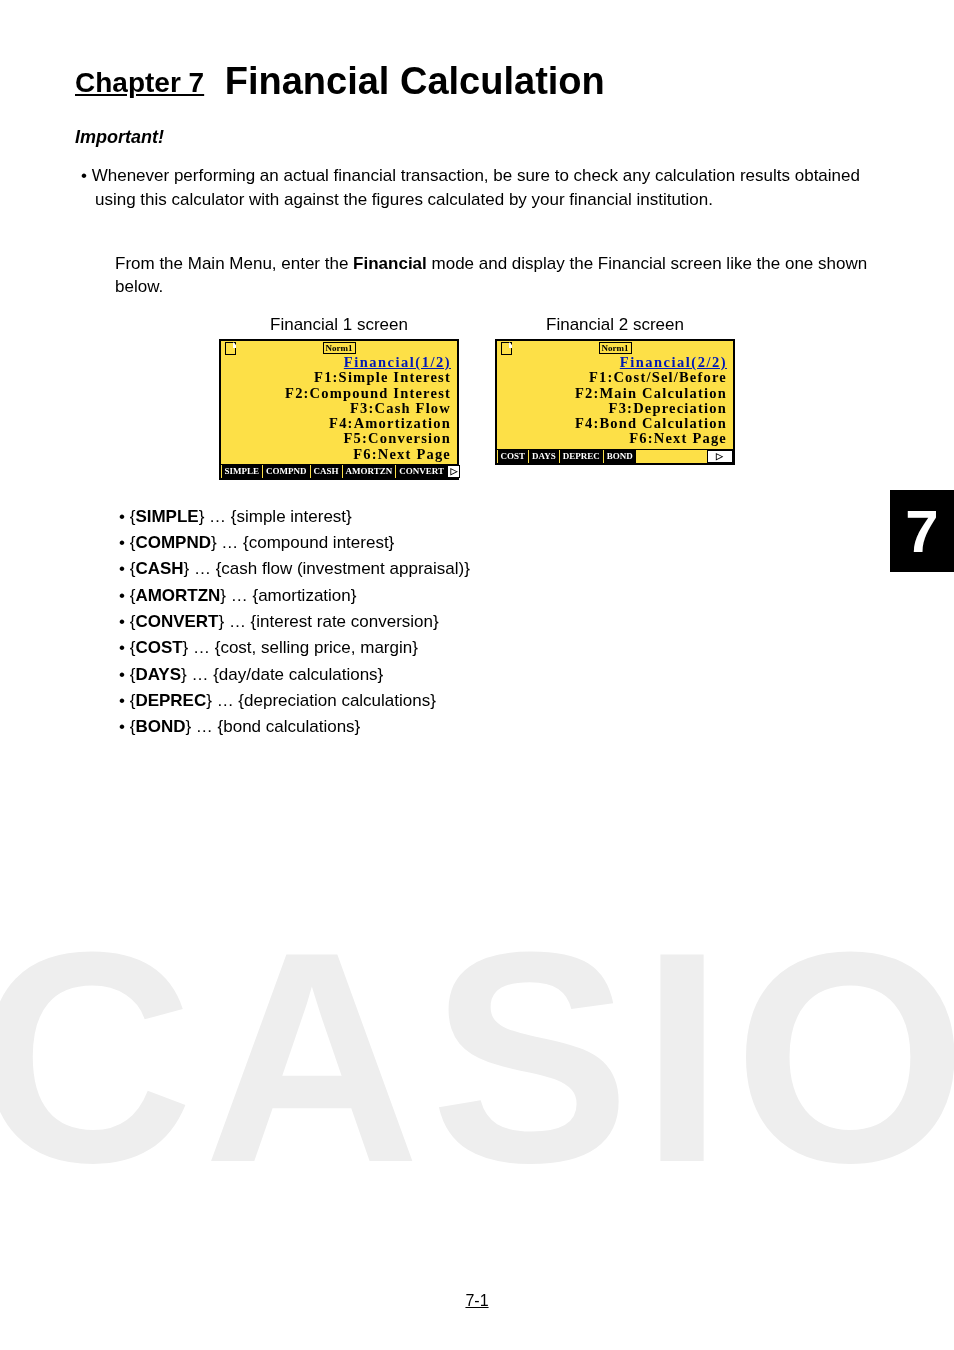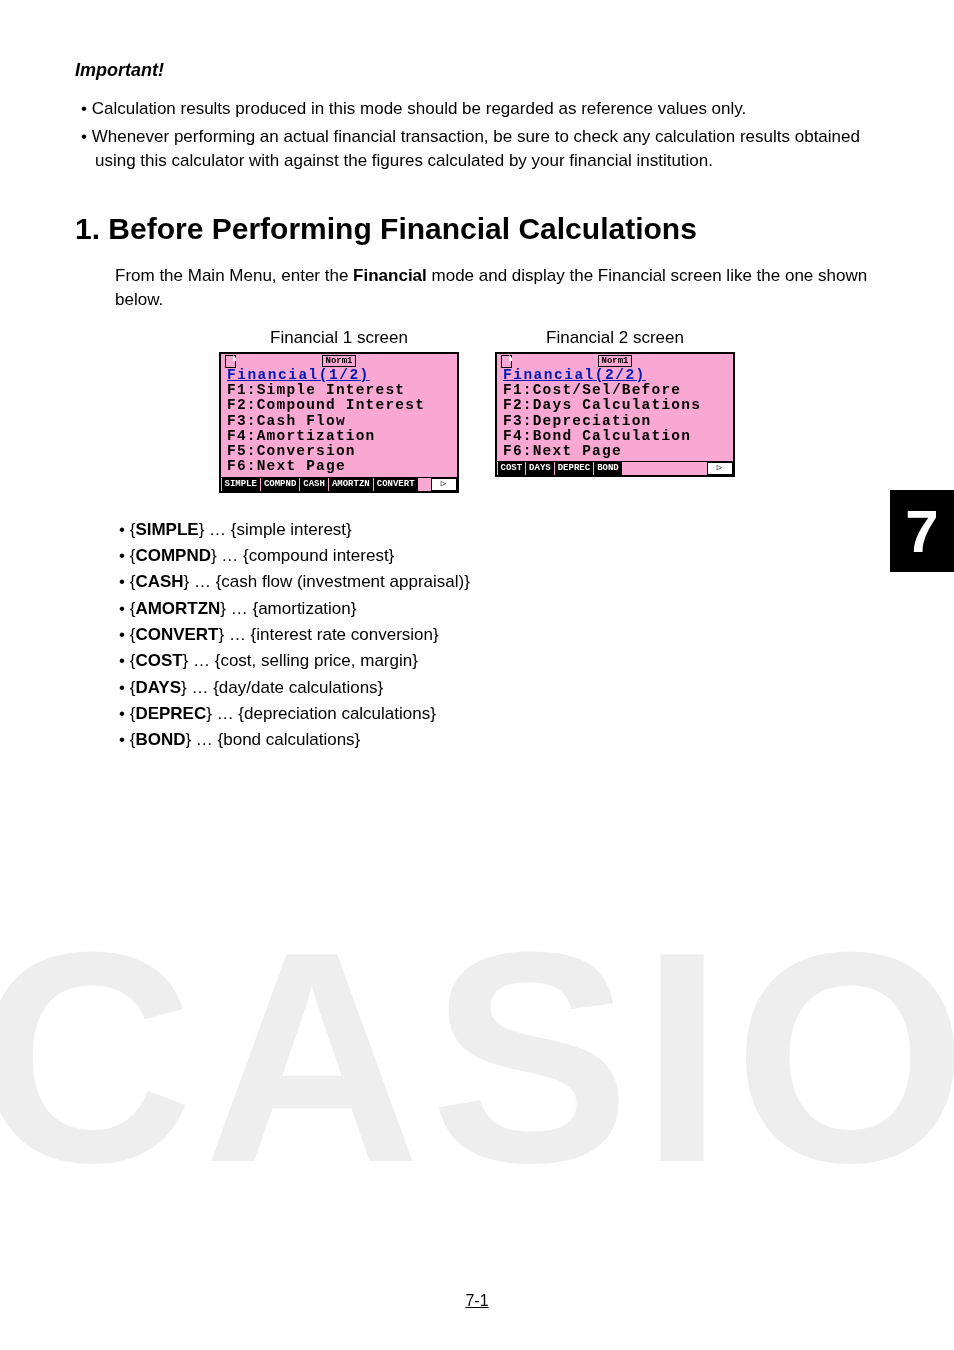--- a/index.html
+++ b/index.html
@@ -76,23 +76,23 @@
     display: flex;
     justify-content: center;
     gap: 36px;
     margin-bottom: 24px;
   }
   .screen-col { text-align: center; }
   .screen-caption { font-size: 17px; margin-bottom: 4px; }
   .lcd {
     width: 236px;
     border: 2px solid #000;
-    background: #f9a8d4;
-    text-align: left;
-    font-family: Liberation Mono, monospace;
+    background: #fde047;
+    text-align: right;
+    font-family: Liberation Serif, serif;
     font-size: 14.5px;
     font-weight: 700;
     letter-spacing: 1.2px;
     position: relative;
   }
   .lcd-top {
     height: 14px;
     border-bottom: 0;
     display: flex;
     align-items: center;
@@ -193,28 +193,30 @@
 </style>
 </head>
 <body>
 
 <div class="page">
   <div class="watermark">
       <span>CASIO</span>
     </div>
 
   <div class="content">
+    <h1 class="chapter-title">
+      <span class="chap-num">Chapter 7</span>
+      <span>Financial Calculation</span>
+    </h1>
 
     <div class="important">Important!</div>
     <ul class="bullets">
-      <li>Calculation results produced in this mode should be regarded as reference values only.</li>
       <li>Whenever performing an actual financial transaction, be sure to check any calculation results obtained using this calculator with against the figures calculated by your financial institution.</li>
     </ul>
 
-    <h2 class="section-title">1. Before Performing Financial Calculations</h2>
 
     <div class="intro">
       <span>From the Main Menu, enter the </span><b>Financial</b><span> mode and display the Financial screen like the one shown below.</span>
     </div>
 
     <div class="screens">
 
       <div class="screen-col">
         <div class="screen-caption">Financial 1 screen</div>
         <div class="lcd">
@@ -245,21 +247,21 @@
       <div class="screen-col">
         <div class="screen-caption">Financial 2 screen</div>
         <div class="lcd">
           <div class="lcd-top">
             <span class="doc-icon"></span>
             <span class="badge">Norm1</span>
           </div>
           <div class="lcd-body">
             <div class="lcd-line lcd-title">Financial(2/2)</div>
             <div class="lcd-line">F1:Cost/Sel/Before</div>
-            <div class="lcd-line">F2:Days Calculations</div>
+            <div class="lcd-line">F2:Main Calculation</div>
             <div class="lcd-line">F3:Depreciation</div>
             <div class="lcd-line">F4:Bond Calculation</div>
             <div class="lcd-line"></div>
             <div class="lcd-line">F6:Next Page</div>
           </div>
           <div class="lcd-softkeys">
             <span class="softkey">COST</span>
             <span class="softkey">DAYS</span>
             <span class="softkey">DEPREC</span>
             <span class="softkey">BOND</span>

